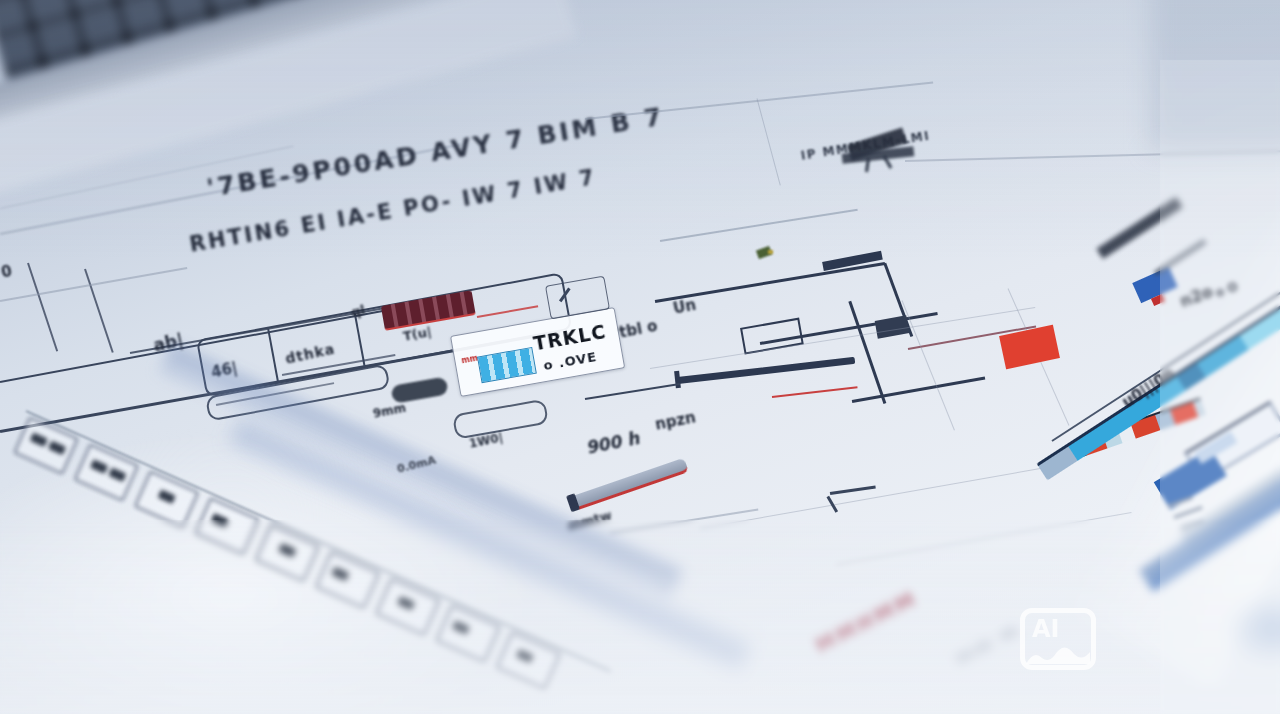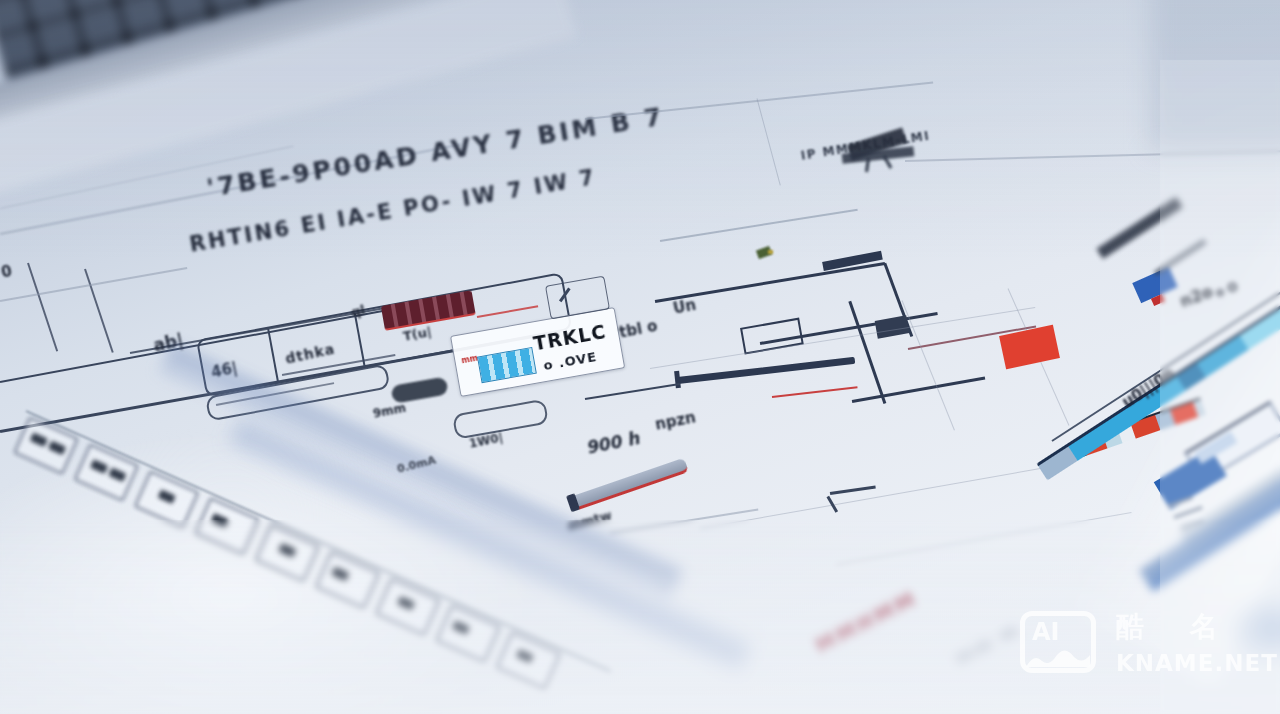--- a/index.html
+++ b/index.html
@@ -194,19 +194,15 @@
   <div class="abs" style="left:1160px;top:60px;width:120px;height:660px;backdrop-filter:blur(2px);background:rgba(244,247,251,.25);"></div>
   <div class="abs" style="left:0;top:0;width:1280px;height:260px;background:linear-gradient(rgba(150,165,190,.18),rgba(150,165,190,0));pointer-events:none;"></div>
 
   <div class="abs" style="left:1020px;top:608px;display:flex;align-items:center;gap:20px;opacity:.85;">
     <div style="position:relative;width:76px;height:62px;border:5px solid rgba(255,255,255,.9);border-radius:12px;box-sizing:border-box;">
       <span class="wm" style="position:absolute;left:7px;top:2px;font-size:24px;font-weight:700;color:rgba(255,255,255,.9);">AI</span>
       <svg width="64" height="26" viewBox="0 0 64 26" style="position:absolute;left:1px;bottom:1px;">
         <path d="M0 26 Q8 12 16 20 Q22 25 28 18 Q38 2 48 16 Q56 24 64 14 L64 26 Z" fill="rgba(255,255,255,.9)"></path>
       </svg>
     </div>
-    <div>
-      <div class="wm" style="font-size:28px;font-weight:700;letter-spacing:18px;color:rgba(255,255,255,.9);">酷 名</div>
-      <div class="wm" style="font-size:23px;font-weight:700;letter-spacing:1px;margin-top:4px;color:rgba(255,255,255,.9);">KNAME.NET</div>
-    </div>
   </div>
 
 </div>
 
 </body></html>

